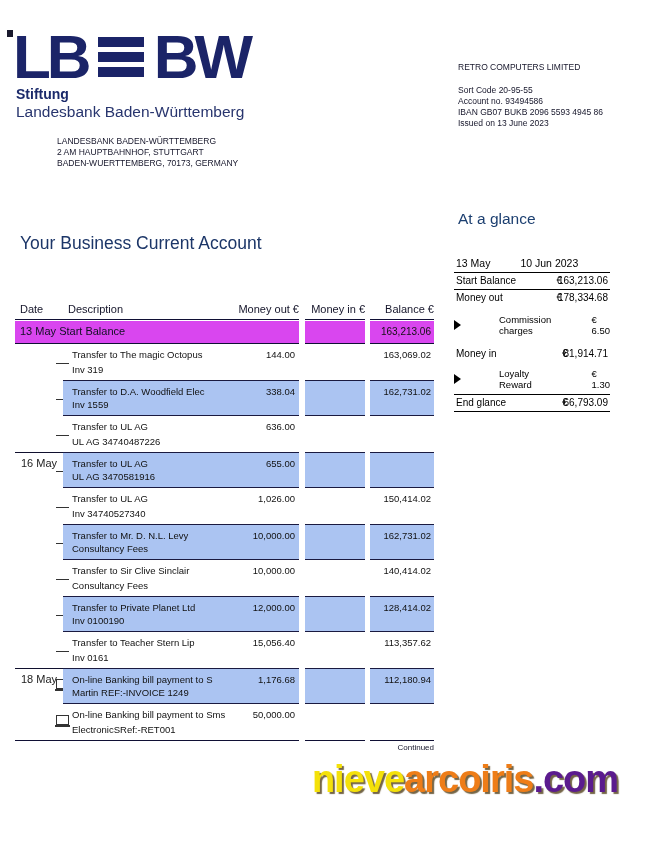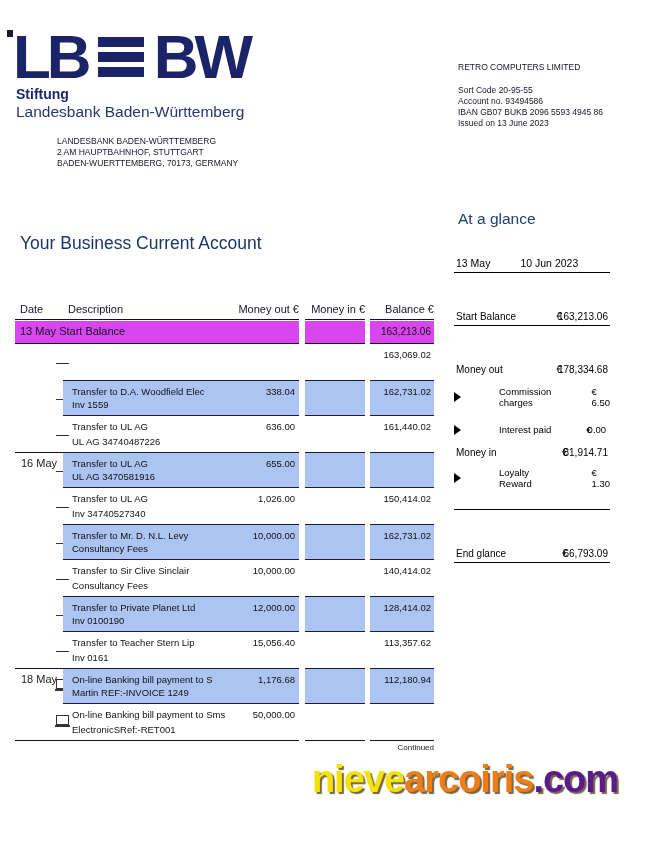--- a/index.html
+++ b/index.html
@@ -19,21 +19,21 @@
   .logo-sub2{position:absolute;left:16px;top:103px;font-size:15.5px;color:#28356e;}
   
   .addr{position:absolute;left:57px;top:136px;font-size:8.5px;line-height:11px;color:#15152a;}
   .acct{position:absolute;left:458px;top:62px;font-size:8.5px;line-height:11px;color:#15152a;}
   .acct .holder{margin-bottom:12px;}
   
   .title{position:absolute;left:20px;top:233px;font-size:17.5px;color:#1c3668;}
   
   .glance-title{position:absolute;left:458px;top:210px;font-size:15.5px;color:#1c3f70;}
   .glance{position:absolute;left:454px;top:257px;width:156px;font-size:10px;color:#000;}
-  .g-row{display:flex;justify-content:space-between;align-items:baseline;padding:2px 2px 3px 2px;margin-top:36px;}
+  .g-row{display:flex;justify-content:space-between;align-items:baseline;padding:2px 2px 3px 2px;}
   .g-row.b{border-bottom:1px solid #000;}
   .g-period{display:flex;gap:30px;padding:0 2px 3px 2px;border-bottom:1px solid #000;font-size:10.5px;}
   .g-note{display:flex;align-items:center;padding:2px 0;font-size:9.5px;gap:32px;}
   .arrow{width:0;height:0;border-left:7px solid #000;border-top:5px solid transparent;border-bottom:5px solid transparent;margin-right:6px;flex:none;}
   .g-note .nlabel{margin-right:3px;}
   .cur{display:inline-block;margin-right:-4px;}
   .mt6{margin-top:6px;} .mt12{margin-top:12px;} .mt8{margin-top:8px;} .mt4{margin-top:4px;}
   .g-notes{position:absolute;left:461px;top:417px;font-size:8px;line-height:10.5px;color:#15152a;}
   
   .table{position:absolute;left:15px;top:302px;width:419px;font-size:9.5px;}
@@ -121,30 +121,25 @@
     </div>
     <div class="g-row">
       <span>Money out</span>
       <span><span class="cur">€</span><span>178,334.68</span></span>
     </div>
     <div class="g-note mt6">
       <span class="arrow"></span>
       <span class="nlabel">Commission charges</span>
       <span><span class="cur">€</span><span>6.50</span></span>
     </div>
-    <div class="g-note mt12">
-      <span class="arrow"></span>
-      <span class="nlabel">Interest paid</span>
-      <span><span class="cur">€</span><span>0.00</span></span>
-    </div>
     <div class="g-row mt8">
       <span>Money in</span>
       <span><span class="cur">€</span><span>81,914.71</span></span>
     </div>
-    <div class="g-note mt4" style="border-bottom:1px solid #000;padding-bottom:20px;">
+    <div class="g-note mt4" style="border-bottom:1px solid #000;padding-bottom:4px;">
       <span class="arrow"></span>
       <span class="nlabel">Loyalty Reward</span>
       <span><span class="cur">€</span><span>1.30</span></span>
     </div>
     <div class="g-row b">
       <span>End glance</span>
       <span><span class="cur">€</span><span>66,793.09</span></span>
     </div>
   </div>
 
@@ -166,20 +161,25 @@
       </div>
       <div class="cell sr-in"></div>
       <div class="cell sr-bal">
         <span class="sr-val">163,213.06</span>
       </div>
     </div>
     <div class="txrows">
         <div class="txrow">
     <span class="cell-date"></span>
     <span class="rowicon icon-transfer"></span>
+    <div class="cell-main">
+      <span class="desc">Transfer to The magic Octopus</span>
+      <span class="ref">Inv 319</span>
+      <span class="out">144.00</span>
+    </div>
     <div class="cell-in">
       <span class="inval"></span>
     </div>
     <div class="cell-bal">
       <span class="balval">163,069.02</span>
     </div>
   </div>
         <div class="txrow hl">
     <span class="cell-date"></span>
     <span class="rowicon icon-transfer"></span>
@@ -198,23 +198,20 @@
         <div class="txrow">
     <span class="cell-date"></span>
     <span class="rowicon icon-transfer"></span>
     <div class="cell-main">
       <span class="desc">Transfer to UL AG</span>
       <span class="ref">UL AG 34740487226</span>
       <span class="out">636.00</span>
     </div>
     <div class="cell-in">
       <span class="inval"></span>
-    </div>
-    <div class="cell-bal">
-      <span class="balval">161,440.02</span>
     </div>
   </div>
         <div class="txrow hl group-start">
     <span class="cell-date">16 May</span>
     <span class="rowicon icon-transfer"></span>
     <div class="cell-main">
       <span class="desc">Transfer to UL AG</span>
       <span class="ref">UL AG 3470581916</span>
       <span class="out">655.00</span>
     </div>

